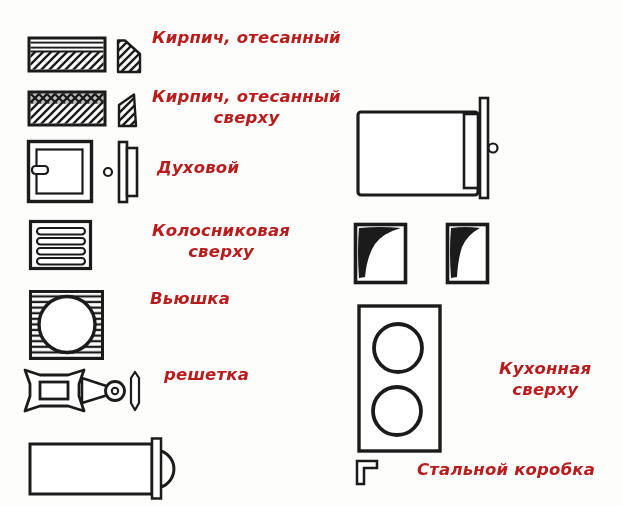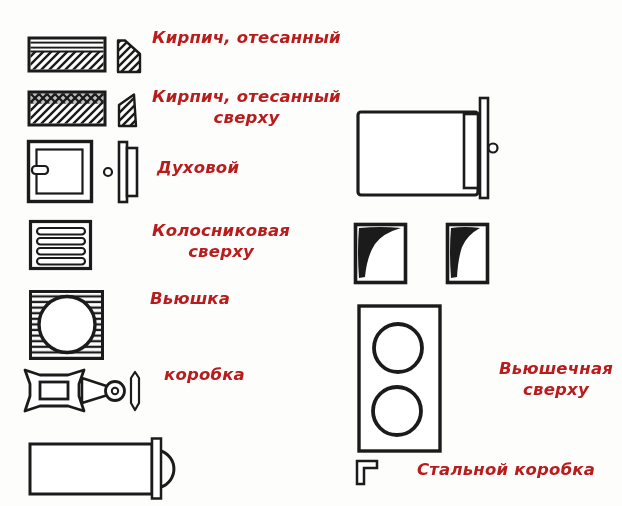--- a/index.html
+++ b/index.html
@@ -133,21 +133,21 @@
     <svg width="120" height="52">
       <path d="M2,3 L17,8 L45,8 L61,3 L56,17 L56,29 L61,44 L45,39 L17,39 L2,44 L7,29 L7,17 Z" fill="#fff" stroke="#1b1b1b" stroke-width="2.8" stroke-linejoin="round"></path>
       <rect x="17" y="15" width="28" height="17" fill="#fff" stroke="#1b1b1b" stroke-width="2.8"></rect>
       <path d="M59,11 L88,20.5 L88,27 L59,36 Z" fill="#fff" stroke="#1b1b1b" stroke-width="2.5" stroke-linejoin="round"></path>
       <circle cx="92" cy="24" r="9.5" fill="#fff" stroke="#1b1b1b" stroke-width="2.8"></circle>
       <circle cx="92" cy="24" r="3.2" fill="#fff" stroke="#1b1b1b" stroke-width="2"></circle>
       <path d="M112,5 L116,11 L116,36 L112,43 L108,36 L108,11 Z" fill="#fff" stroke="#1b1b1b" stroke-width="2.2" stroke-linejoin="round"></path>
     </svg>
   </div>
   <div class="label" style="left:164px;top:364px">
-    <span class="l2">коробка</span>
+    <span class="l2">решетка</span>
   </div>
 
   <div class="sym" style="left:28px;top:436px">
     <svg width="156" height="65">
       <rect x="2" y="8" width="122" height="50" fill="#fff" stroke="#1b1b1b" stroke-width="3"></rect>
       <rect x="124" y="2.5" width="9" height="60" fill="#fff" stroke="#1b1b1b" stroke-width="2.5"></rect>
       <path d="M133,15 A19,19 0 0 1 133,51" fill="none" stroke="#1b1b1b" stroke-width="3"></path>
     </svg>
   </div>
 
@@ -174,21 +174,21 @@
   </div>
 
   <div class="sym" style="left:355px;top:302px">
     <svg width="92" height="152">
       <rect x="4" y="4" width="81" height="145" fill="#fff" stroke="#1b1b1b" stroke-width="3.4"></rect>
       <circle cx="43" cy="46" r="24" fill="#fff" stroke="#1b1b1b" stroke-width="3.8"></circle>
       <circle cx="42" cy="109" r="24" fill="#fff" stroke="#1b1b1b" stroke-width="3.8"></circle>
     </svg>
   </div>
   <div class="label" style="left:499px;top:358px">
-    <span class="l1">Вьюшечная</span>
+    <span class="l1">Кухонная</span>
     <span class="l2">сверху</span>
   </div>
 
   <div class="sym" style="left:354px;top:457px">
     <svg width="28" height="30">
       <path d="M3,4 L23,4 L23,11 L10,11 L10,27 L3,27 Z" fill="#fff" stroke="#1b1b1b" stroke-width="2.5" stroke-linejoin="miter"></path>
     </svg>
   </div>
   <div class="label" style="left:417px;top:459px">
     <span class="l1">Стальной коробка</span>

